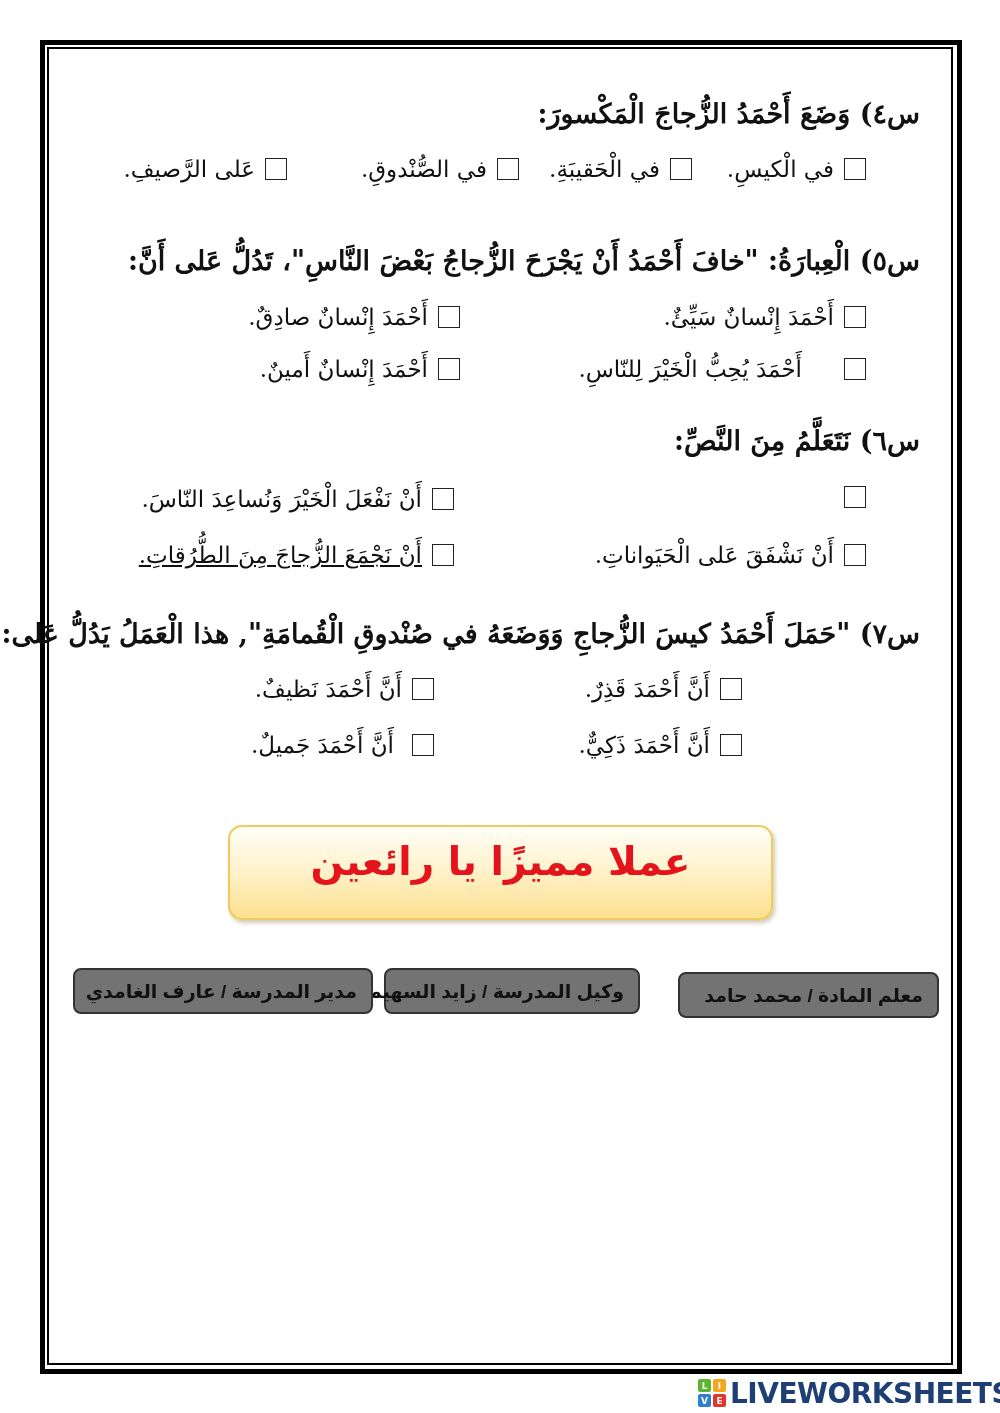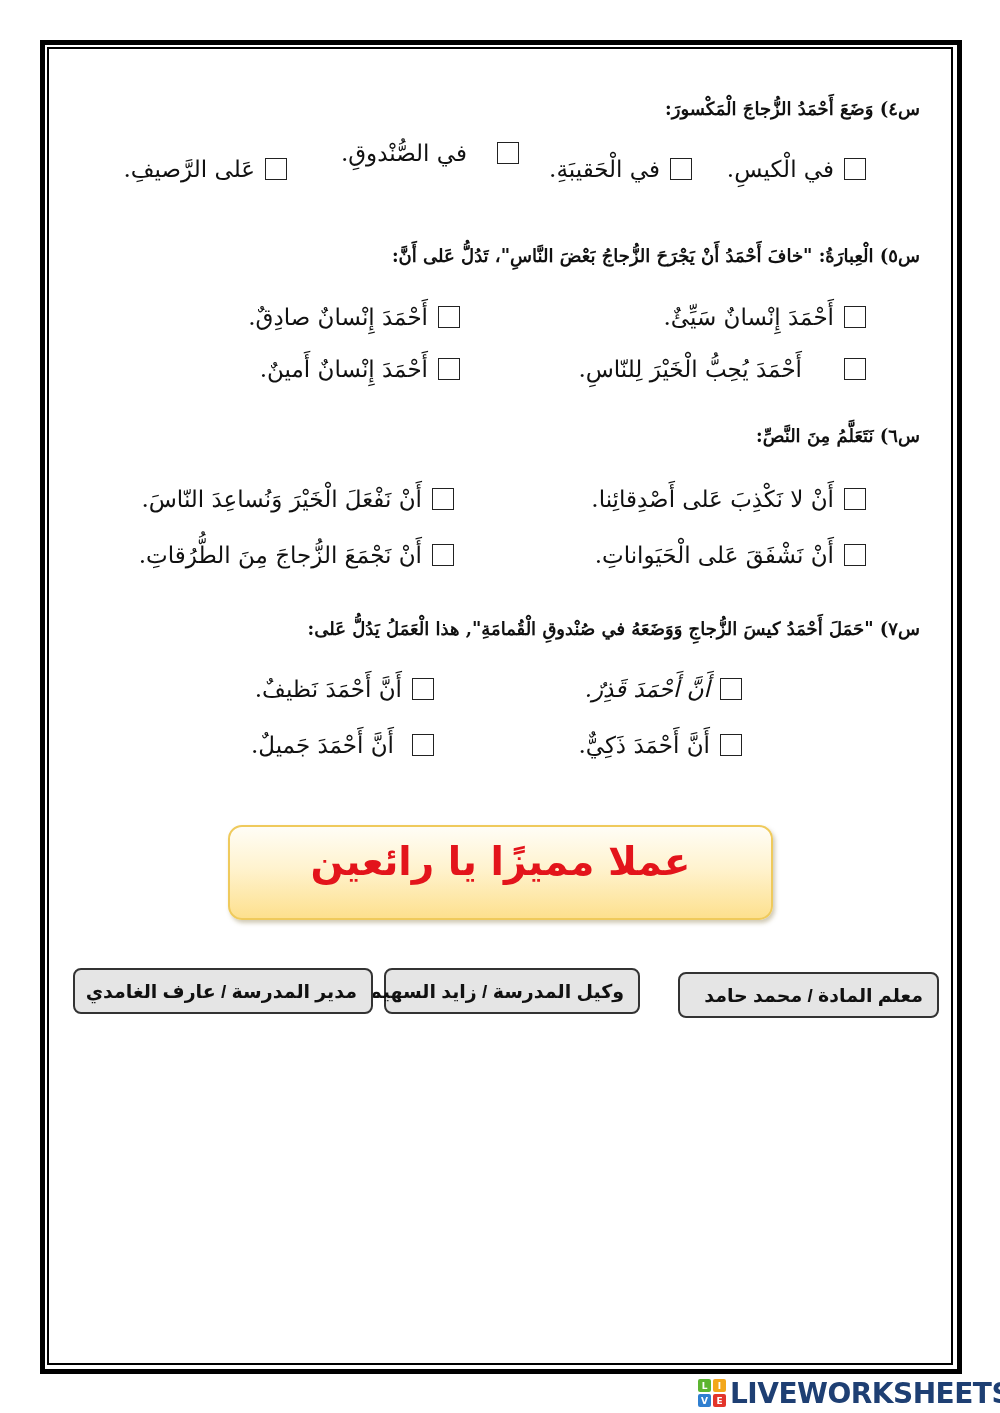--- a/index.html
+++ b/index.html
@@ -11,21 +11,21 @@
   .frame-outer {
     position: absolute; left: 40px; top: 40px; width: 912px; height: 1324px;
     border: 5px solid #000;
   }
   .frame-inner {
     position: absolute; left: 47px; top: 47px; width: 902px; height: 1314px;
     border: 2px solid #000;
   }
   .q-title {
     position: absolute; right: 80px; direction: rtl; text-align: right;
-    font-size: 18px; font-weight: bold; white-space: nowrap;
+    font-size: 27px; font-weight: bold; white-space: nowrap;
     font-family: "DejaVu Serif", "Liberation Serif", serif;
   }
   .opt {
     position: absolute; direction: rtl; display: flex; align-items: center;
     white-space: nowrap; font-size: 23px;
     font-family: "DejaVu Serif", "Liberation Serif", serif;
   }
   .cb {
     display: inline-block; width: 20px; height: 20px; border: 1.6px solid #222;
     background: #fff; margin-left: 10px; flex: 0 0 auto; cursor: pointer;
@@ -37,21 +37,21 @@
     box-shadow: 2px 3px 4px rgba(120,100,40,0.35);
     display: flex; align-items: center; justify-content: center;
   }
   .banner-text {
     direction: rtl; color: #e3141b; font-weight: bold; font-size: 39px;
     font-family: "DejaVu Sans", "Liberation Sans", sans-serif;
     margin-top: -22px;
   }
   .sig {
     position: absolute; top: 970px; height: 46px;
-    border: 2px solid #333; border-radius: 8px; background: #e5e5e5;
+    border: 2px solid #333; border-radius: 8px; background: #737373;
     display: flex; align-items: center; direction: rtl;
     font-family: "Liberation Sans", "DejaVu Sans", sans-serif;
     font-weight: bold; font-size: 19px; color: #111; box-sizing: border-box;
     padding: 0 14px; white-space: nowrap;
   }
   .sig-1 { left: 678px; width: 261px; top: 972px; }
   .sig-2 { left: 384px; width: 256px; top: 968px; }
   .sig-3 { left: 73px; width: 300px; top: 968px; }
   .footer-logo {
     position: absolute; left: 698px; top: 1377px; height: 32px;
@@ -79,21 +79,21 @@
 
 <div class="q-title" style="top:98px;">س٤) وَضَعَ أَحْمَدُ الزُّجاجَ الْمَكْسورَ:</div>
 <div class="opt" style="right:134px; top:156px;">
   <span class="cb"></span>
   <span>في الْكيسِ.</span>
 </div>
 <div class="opt" style="right:308px; top:156px;">
   <span class="cb"></span>
   <span>في الْحَقيبَةِ.</span>
 </div>
-<div class="opt" style="right:481px; top:140px;gap:20px;">
+<div class="opt" style="right:481px; top:156px;">
   <span class="cb"></span>
   <span>في الصُّنْدوقِ.</span>
 </div>
 <div class="opt" style="right:713px; top:156px;">
   <span class="cb"></span>
   <span>عَلى الرَّصيفِ.</span>
 </div>
 
 <div class="q-title" style="top:245px;">س٥) الْعِبارَةُ: "خافَ أَحْمَدُ أَنْ يَجْرَحَ الزُّجاجُ بَعْضَ النَّاسِ"، تَدُلُّ عَلى أَنَّ:</div>
 <div class="opt" style="right:134px; top:304px;">
@@ -109,37 +109,36 @@
   <span>أَحْمَدَ يُحِبُّ الْخَيْرَ لِلنّاسِ.</span>
 </div>
 <div class="opt" style="right:540px; top:356px;text-align:center;">
   <span class="cb"></span>
   <span>أَحْمَدَ إِنْسانٌ أَمينٌ.</span>
 </div>
 
 <div class="q-title" style="top:425px;">س٦) نَتَعَلَّمُ مِنَ النَّصِّ:</div>
 <div class="opt" style="right:134px; top:486px;">
   <span class="cb"></span>
-  <span>أَنْ لا نَكْذِبَ عَلى أَصْدِقائِنا.</span>
 </div>
 <div class="opt" style="right:546px; top:486px;">
   <span class="cb"></span>
   <span>أَنْ نَفْعَلَ الْخَيْرَ وَنُساعِدَ النّاسَ.</span>
 </div>
 <div class="opt" style="right:134px; top:542px;">
   <span class="cb"></span>
   <span>أَنْ نَشْفَقَ عَلى الْحَيَواناتِ.</span>
 </div>
-<div class="opt" style="right:546px; top:542px;">
+<div class="opt" style="right:546px; top:542px;text-decoration:underline;">
   <span class="cb"></span>
   <span>أَنْ نَجْمَعَ الزُّجاجَ مِنَ الطُّرُقاتِ.</span>
 </div>
 
 <div class="q-title" style="top:618px;">س٧) "حَمَلَ أَحْمَدُ كيسَ الزُّجاجِ وَوَضَعَهُ في صُنْدوقِ الْقُمامَةِ", هذا الْعَمَلُ يَدُلُّ عَلى:</div>
-<div class="opt" style="right:258px; top:676px;font-style:italic;">
+<div class="opt" style="right:258px; top:676px;">
   <span class="cb"></span>
   <span>أَنَّ أَحْمَدَ قَذِرٌ.</span>
 </div>
 <div class="opt" style="right:566px; top:676px;">
   <span class="cb"></span>
   <span>أَنَّ أَحْمَدَ نَظيفٌ.</span>
 </div>
 <div class="opt" style="right:258px; top:732px;margin-left:32px;">
   <span class="cb"></span>
   <span>أَنَّ أَحْمَدَ ذَكِيٌّ.</span>

